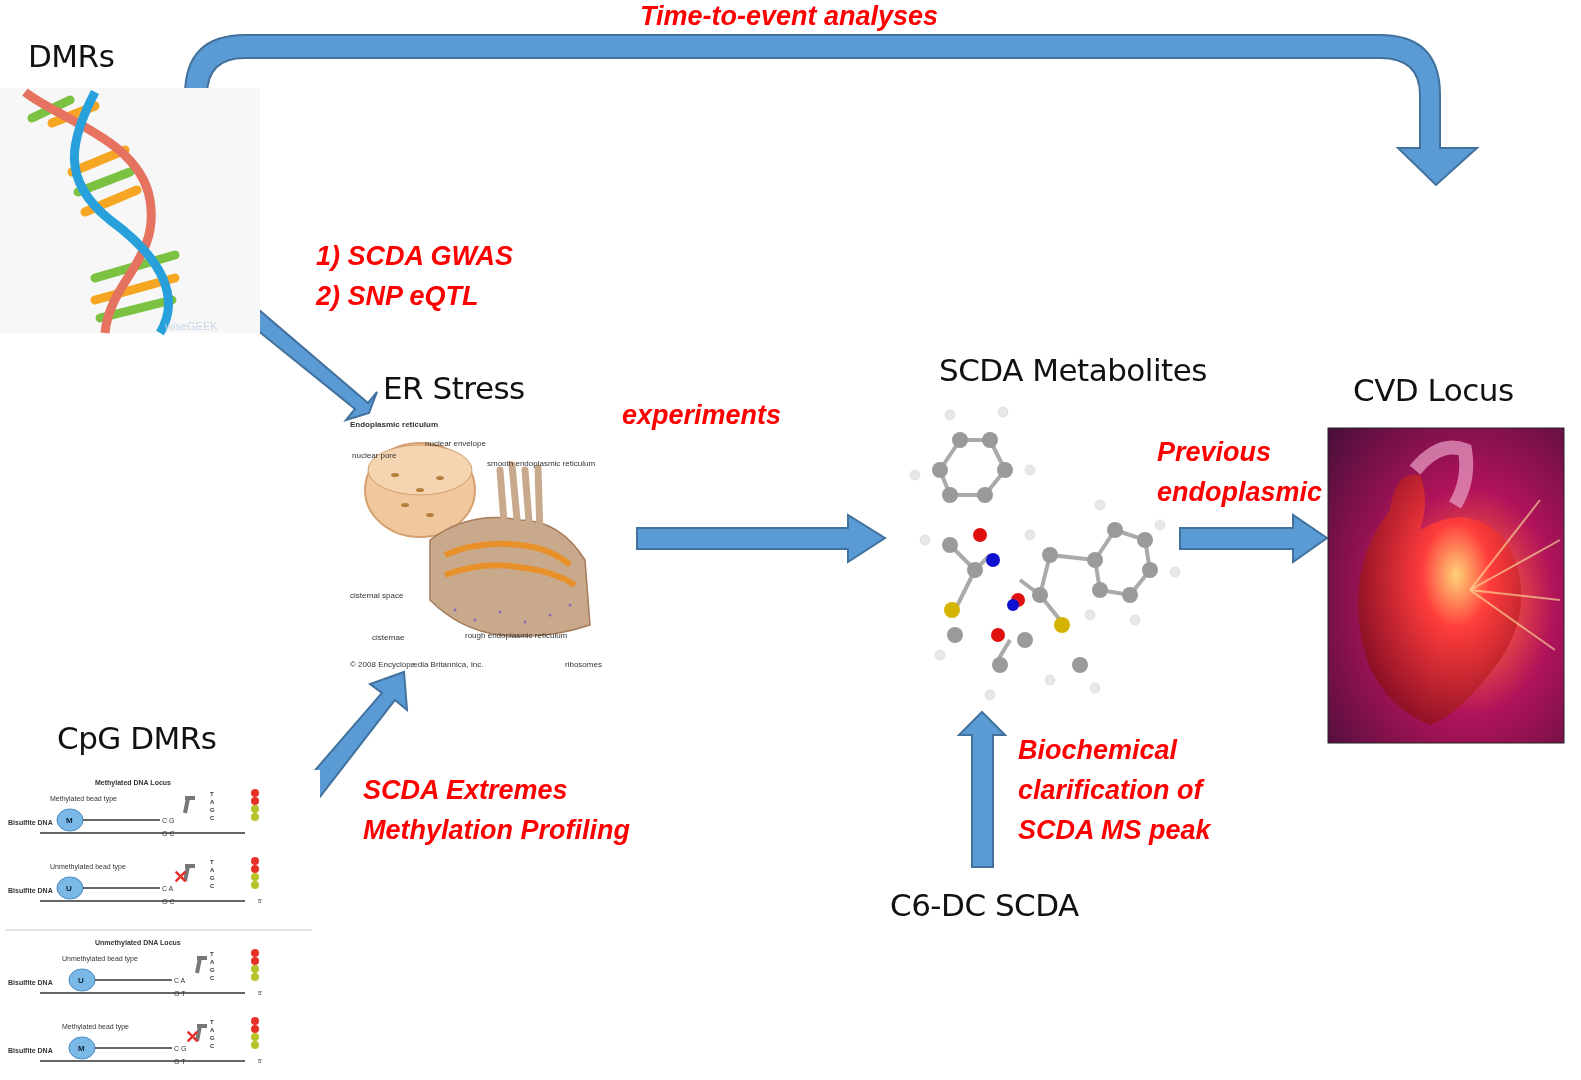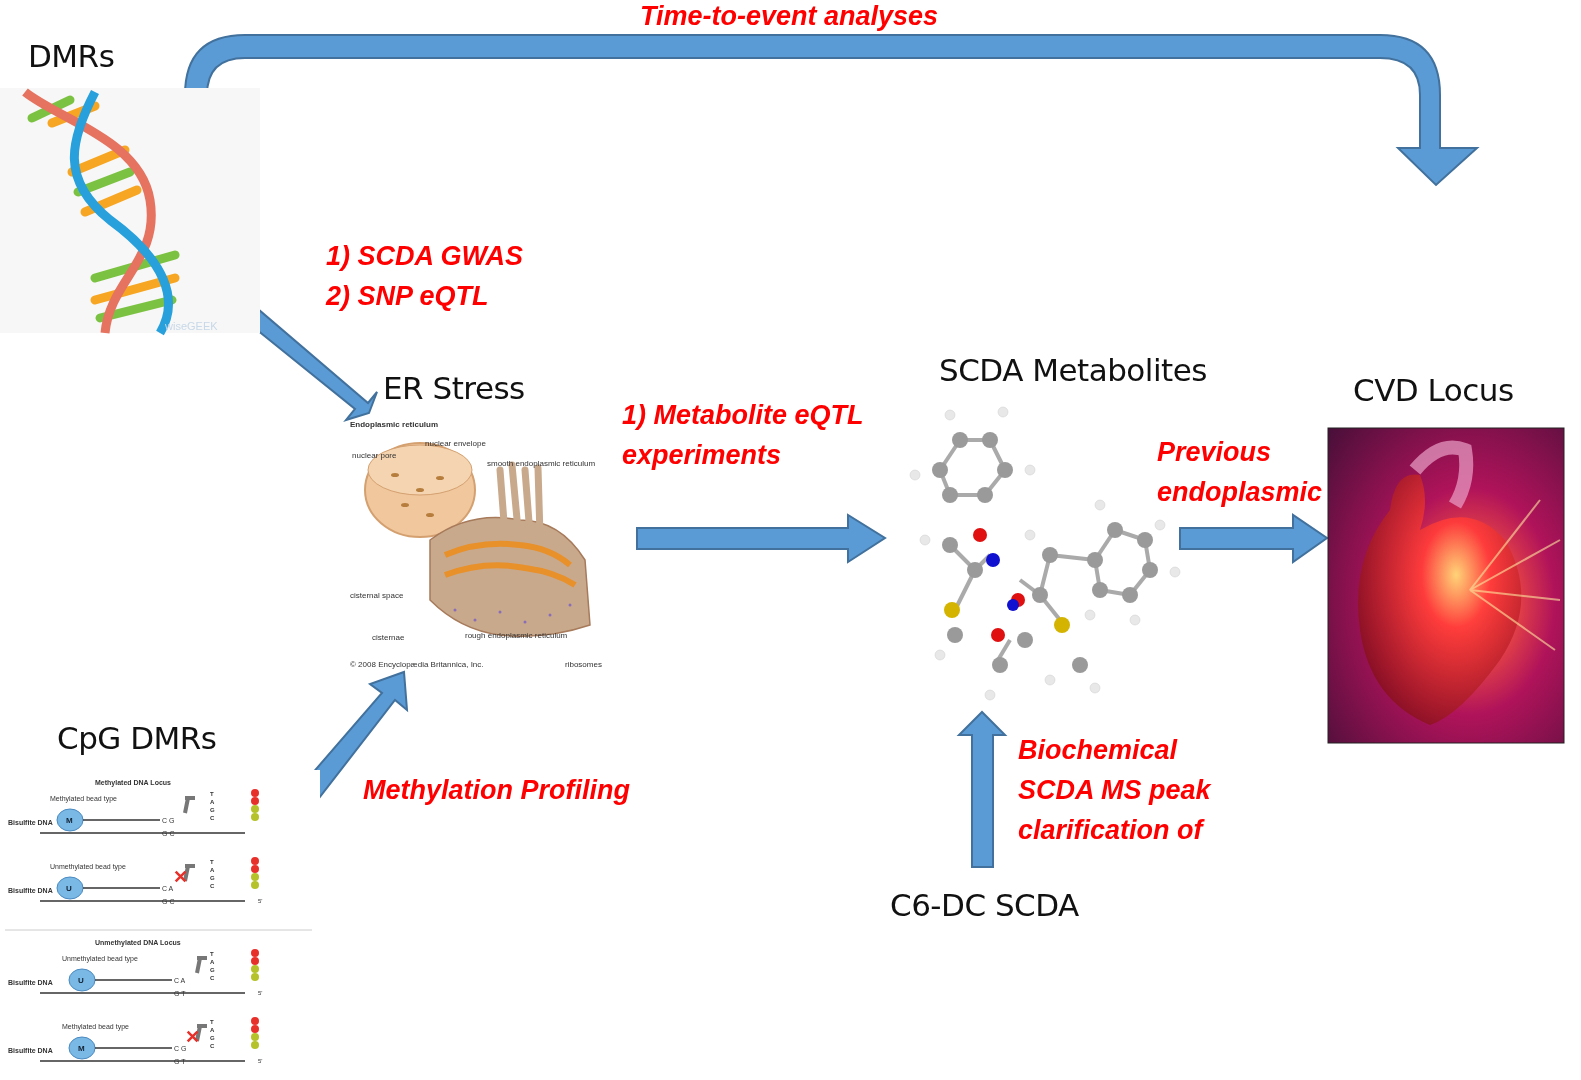--- a/index.html
+++ b/index.html
@@ -267,32 +267,32 @@
 <div class="node-title" style="left:28px; top:38px;">DMRs</div>
 <div class="node-title" style="left:383px; top:370px;">ER Stress</div>
 <div class="node-title" style="left:895px; top:352px;margin-left:44px;">SCDA Metabolites</div>
 <div class="node-title" style="left:1353px; top:372px;">CVD Locus</div>
 <div class="node-title" style="left:57px; top:720px;">CpG DMRs</div>
 <div class="node-title" style="left:890px; top:887px;">C6-DC SCDA</div>
 
 <div class="red-label" style="left:640px; top:-4px;">
   <div>Time-to-event analyses</div>
 </div>
-<div class="red-label" style="left:316px; top:236px;margin-left:10px;">
+<div class="red-label" style="left:316px; top:236px;">
   <div>1)  SCDA GWAS</div>
   <div>2)  SNP eQTL</div>
 </div>
 <div class="red-label" style="left:622px; top:395px;">
-  <div>1) Metabolite eQTL</div>
   <div>experiments</div>
 </div>
 <div class="red-label" style="left:1157px; top:432px;">
   <div>Previous</div>
   <div>endoplasmic</div>
 </div>
 <div class="red-label" style="left:363px; top:770px;">
+  <div>SCDA Extremes</div>
   <div>Methylation Profiling</div>
 </div>
 <div class="red-label" style="left:1018px; top:730px;">
   <div>Biochemical</div>
+  <div>clarification of</div>
   <div>SCDA MS peak</div>
-  <div>clarification of</div>
 </div>
 
 </body></html>

